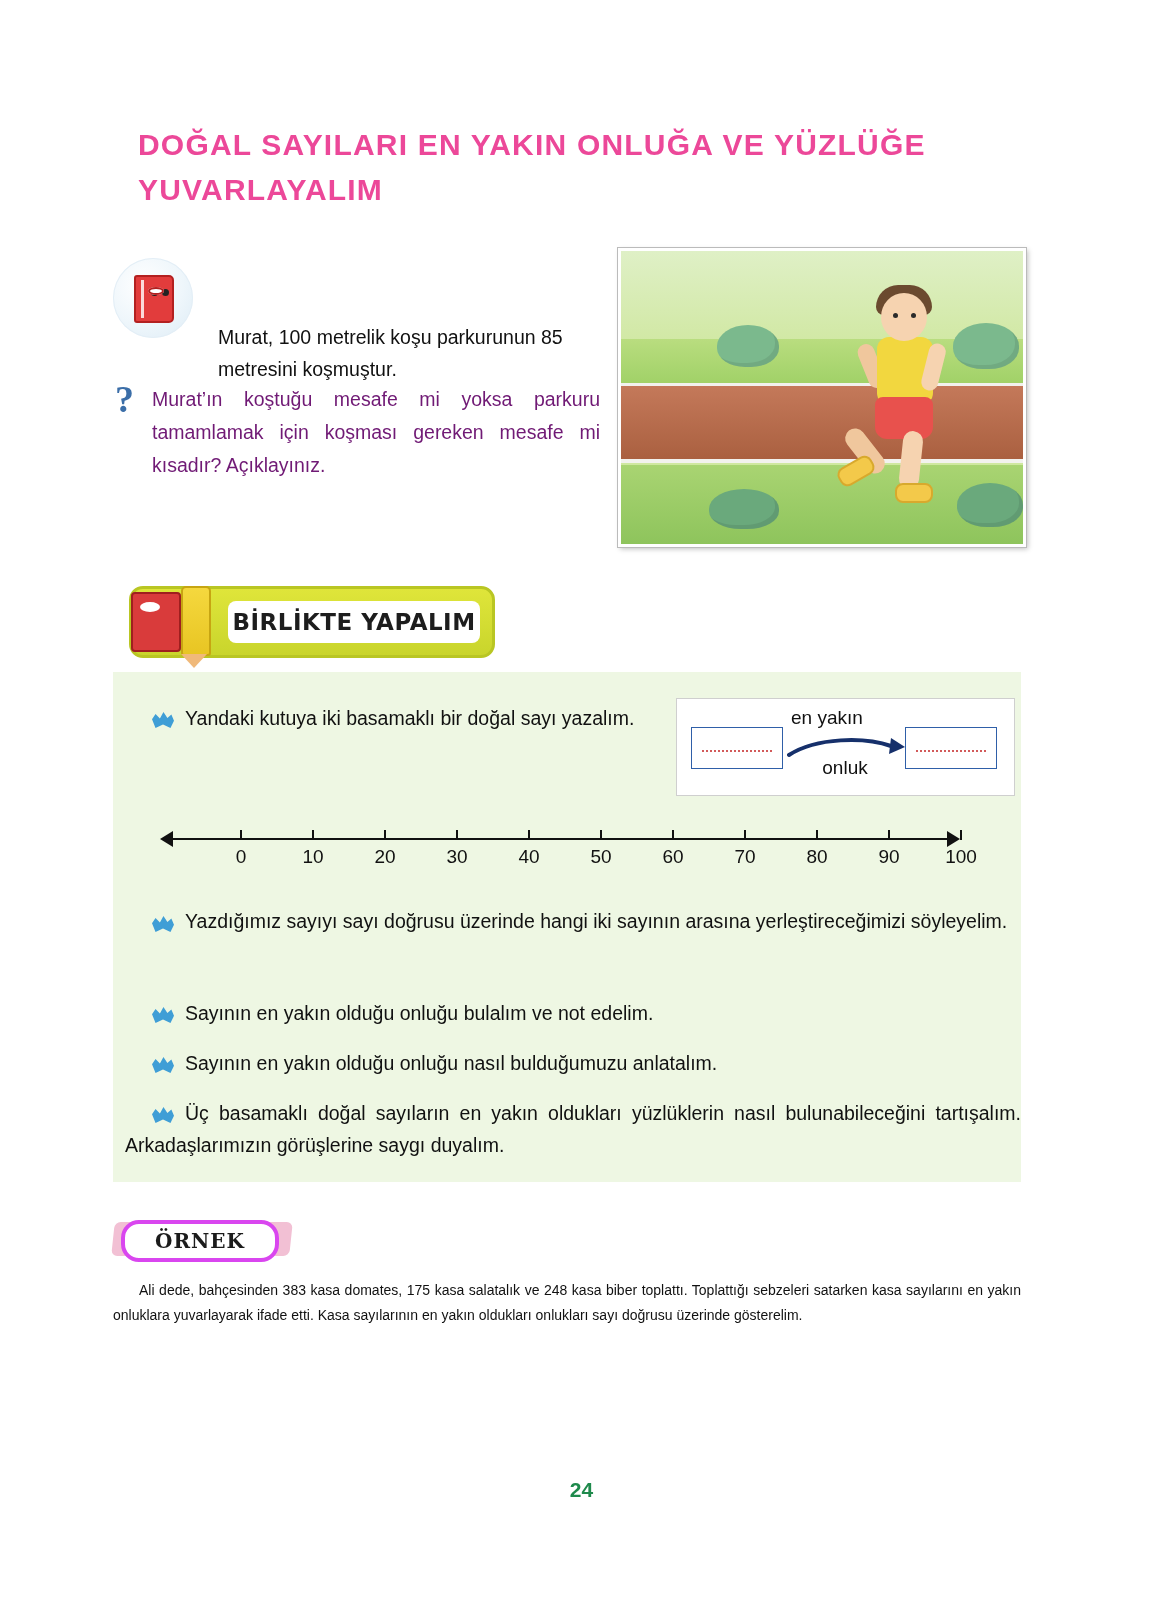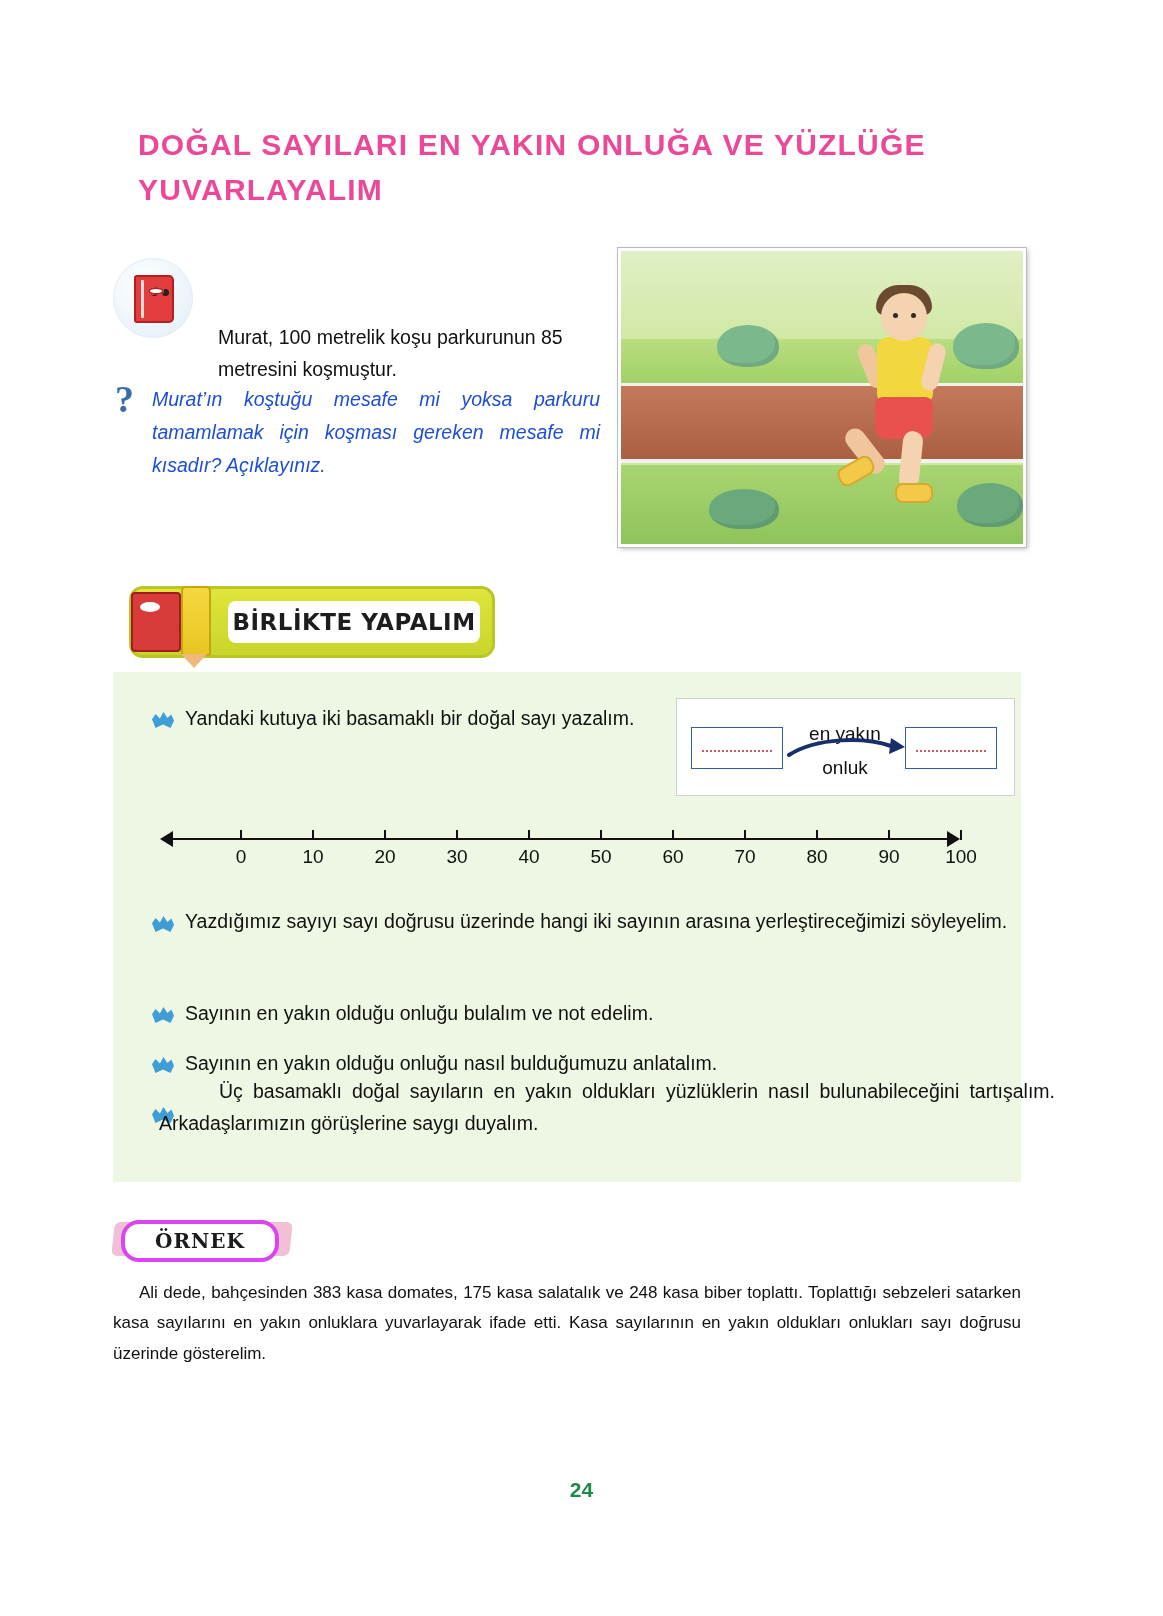--- a/index.html
+++ b/index.html
@@ -112,22 +112,21 @@
   }
 
   .question-text {
     position: absolute;
     left: 152px;
     top: 383px;
     width: 448px;
     font-size: 19.5px;
     line-height: 1.7;
     text-align: justify;
-    color: #1d4ed8;
-    font-style: italic;
+    color: #701a75;
   }
 
   
   .photo {
     position: absolute;
     left: 618px;
     top: 248px;
     width: 402px;
     height: 293px;
     border: 3px solid #ffffff;
@@ -287,23 +286,22 @@
   .kb-square.left { left: 14px; }
   .kb-square.right { left: 228px; }
   .kb-dots {
     position: absolute;
     left: 10px; top: 22px;
     width: 70px;
     border-bottom: 2px dotted #d25a5a;
   }
   .kb-label-top {
     position: absolute;
-    left: 114px; top: 24px;
+    left: 114px; top: 8px;
     width: 108px;
-    text-align: center;
     font-size: 19px;
     color: #111;
   }
   .kb-label-bot {
     position: absolute;
     left: 114px; top: 58px;
     width: 108px;
     text-align: center;
     font-size: 19px;
     color: #111;
@@ -380,21 +378,21 @@
     font-size: 20px;
     letter-spacing: 1px;
     color: #1b1b1b;
   }
 
   .ornek-text {
     position: absolute;
     left: 113px;
     top: 1278px;
     width: 908px;
-    font-size: 17px;
+    font-size: 14px;
     line-height: 1.78;
     text-align: justify;
     color: #111;
     text-indent: 26px;
   }
 
   .page-number {
     position: absolute;
     left: 0;
     top: 1478px;
@@ -517,21 +515,21 @@
   <span class="bullet" style="left:152px; top:916px;"></span>
   <div class="g-text" style="left:125px; top:906px; width:896px; text-indent:60px;">Yazdığımız sayıyı sayı doğrusu üzerinde hangi iki sayının arasına yerleştireceğimizi söyleyelim.</div>
 
   <span class="bullet" style="left:152px; top:1007px;"></span>
   <div class="g-text" style="left:125px; top:998px; width:896px; text-indent:60px; text-align:left;">Sayının en yakın olduğu onluğu bulalım ve not edelim.</div>
 
   <span class="bullet" style="left:152px; top:1057px;"></span>
   <div class="g-text" style="left:125px; top:1048px; width:896px; text-indent:60px; text-align:left;">Sayının en yakın olduğu onluğu nasıl bulduğumuzu anlatalım.</div>
 
   <span class="bullet" style="left:152px; top:1107px;"></span>
-  <div class="g-text" style="left:125px; top:1076px; width:896px; text-indent:60px;margin-left:34px;">Üç basamaklı doğal sayıların en yakın oldukları yüzlüklerin nasıl bulunabileceğini tartışalım. Arkadaşlarımızın görüşlerine saygı duyalım.</div>
+  <div class="g-text" style="left:125px; top:1098px; width:896px; text-indent:60px;">Üç basamaklı doğal sayıların en yakın oldukları yüzlüklerin nasıl bulunabileceğini tartışalım. Arkadaşlarımızın görüşlerine saygı duyalım.</div>
 
   <div class="ornek-badge">
     <div class="ornek-bg"></div>
     <div class="ornek-pill">
       <span class="ornek-label">ÖRNEK</span>
     </div>
   </div>
 
   <div class="ornek-text">Ali dede, bahçesinden 383 kasa domates, 175 kasa salatalık ve 248 kasa biber toplattı. Toplattığı sebzeleri satarken kasa sayılarını en yakın onluklara yuvarlayarak ifade etti. Kasa sayılarının en yakın oldukları onlukları sayı doğrusu üzerinde gösterelim.</div>
 

